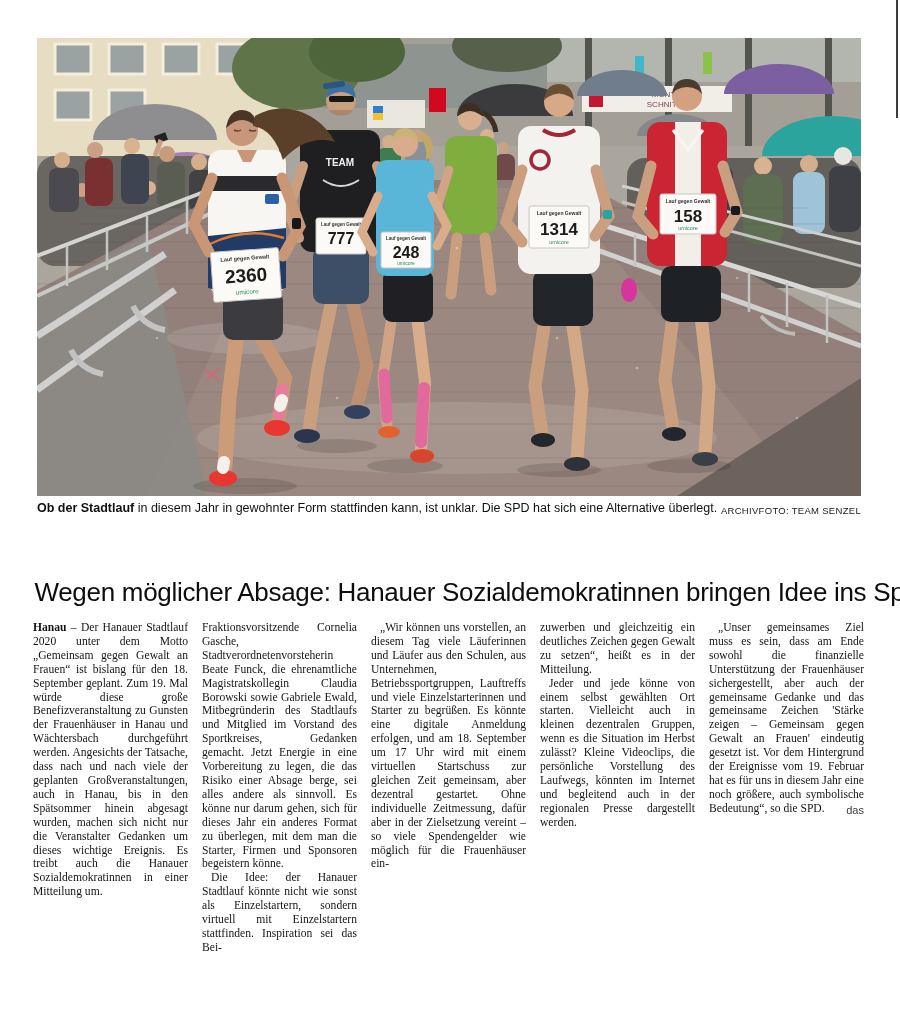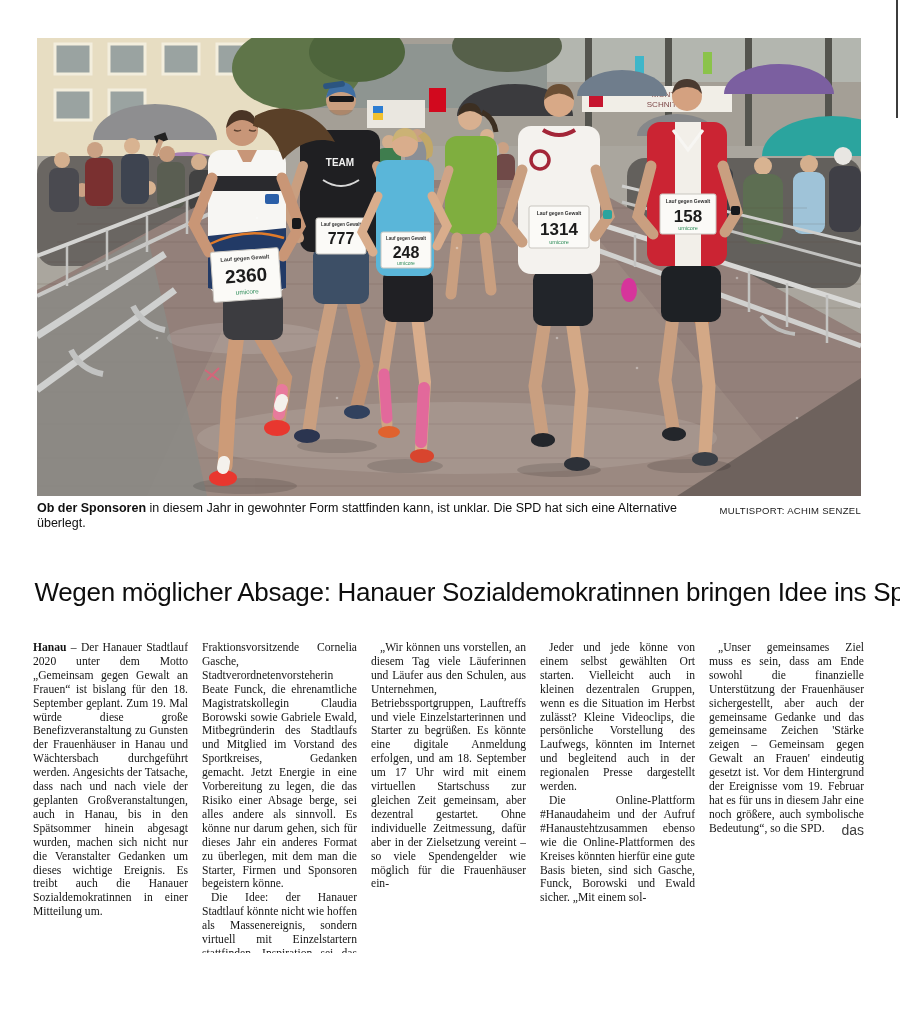--- a/index.html
+++ b/index.html
@@ -10,25 +10,25 @@
   .photo-wrap svg{display:block;}
   .caption{position:absolute;left:37px;top:501px;width:824px;font-size:12.5px;line-height:15px;color:#101010;}
   .cap-lead{font-weight:bold;}
   .credit{float:right;font-size:9.5px;letter-spacing:.3px;color:#1a1a1a;padding-top:2px;}
   h1.headline{position:absolute;left:0;top:514px;width:900px;margin:0;text-align:center;
       font-size:47px;line-height:52px;font-weight:700;letter-spacing:-1px;color:#0d0d0d;}
   h2.subheadline{position:absolute;left:0;top:577px;width:900px;margin:0;text-align:center;
       font-size:26px;line-height:30px;font-weight:400;letter-spacing:-0.3px;color:#0d0d0d;padding-left:32px;}
   .article{position:absolute;left:33px;top:621px;width:832px;height:332px;display:flex;gap:14px;
       font-family:"Liberation Serif",serif;font-size:11.6px;line-height:13.9px;color:#141414;}
-  .article .col{width:155px;text-align:justify;overflow:hidden;margin-top:20px;}
+  .article .col{width:155px;text-align:justify;overflow:hidden;}
   .article p{margin:0;}
   .article p.indent{text-indent:9px;}
   .lead-loc{font-weight:bold;font-family:"Liberation Serif",serif;}
-  .author{float:right;font-family:"Liberation Sans",sans-serif;font-size:14px;color:#3d3d3d;padding-top:2px;}
+  .author{float:right;font-family:"Liberation Sans",sans-serif;font-size:11px;color:#3d3d3d;padding-top:2px;}
 </style>
 </head>
 <body>
 
 <div class="page">
 
   <div class="photo-wrap">
     <svg width="824" height="458" viewBox="0 0 824 458" font-family="Liberation Sans, sans-serif">
 
       <rect width="824" height="458" fill="#aaa69e"></rect>
@@ -325,40 +325,40 @@
         <circle cx="700" cy="240" r="1.3"></circle>
           <circle cx="300" cy="360" r="1.3"></circle>
           <circle cx="520" cy="300" r="1.3"></circle>
         <circle cx="760" cy="380" r="1.3"></circle>
           <circle cx="220" cy="180" r="1.3"></circle>
       </g>
     </svg>
   </div>
 
   <div class="caption">
-    <span class="credit">MULTISPORT: ACHIM SENZEL</span>
-    <span class="cap-lead">Ob der Sponsoren</span><span> in diesem Jahr in gewohnter Form stattfinden kann, ist unklar. Die SPD hat sich eine Alternative überlegt.</span>
+    <span class="credit">ARCHIVFOTO: TEAM SENZEL</span>
+    <span class="cap-lead">Ob der Stadtlauf</span><span> in diesem Jahr in gewohnter Form stattfinden kann, ist unklar. Die SPD hat sich eine Alternative überlegt.</span>
   </div>
 
   <h2 class="subheadline">Wegen möglicher Absage: Hanauer Sozialdemokratinnen bringen Idee ins Spiel</h2>
 
   <div class="article">
     <div class="col">
       <p><span class="lead-loc">Hanau</span><span> – Der Hanauer Stadtlauf 2020 unter dem Motto „Gemeinsam gegen Gewalt an Frauen“ ist bislang für den 18. September geplant. Zum 19. Mal würde diese große Benefizveranstaltung zu Gunsten der Frauenhäuser in Hanau und Wächtersbach durchgeführt werden. Angesichts der Tatsache, dass nach und nach viele der geplanten Großveranstaltungen, auch in Hanau, bis in den Spätsommer hinein abgesagt wurden, machen sich nicht nur die Veranstalter Gedanken um dieses wichtige Ereignis. Es treibt auch die Hanauer Sozialdemokratinnen in einer Mitteilung um.</span></p>
     </div>
     <div class="col">
       <p>Fraktionsvorsitzende Cornelia Gasche, Stadtverordnetenvorsteherin Beate Funck, die ehrenamtliche Magistratskollegin Claudia Borowski sowie Gabriele Ewald, Mitbegründerin des Stadtlaufs und Mitglied im Vorstand des Sportkreises, Gedanken gemacht. Jetzt Energie in eine Vorbereitung zu legen, die das Risiko einer Absage berge, sei alles andere als sinnvoll. Es könne nur darum gehen, sich für dieses Jahr ein anderes Format zu überlegen, mit dem man die Starter, Firmen und Sponsoren begeistern könne.</p>
-      <p class="indent">Die Idee: der Hanauer Stadtlauf könnte nicht wie hoffen als Massenereignis, sondern virtuell mit Einzelstartern stattfinden. Inspiration sei das Bei-</p>
+      <p class="indent">Die Idee: der Hanauer Stadtlauf könnte nicht wie sonst als Einzelstartern, sondern virtuell mit Einzelstartern stattfinden. Inspiration sei das Bei-</p>
     </div>
     <div class="col">
       <p class="indent">„Wir können uns vorstellen, an diesem Tag viele Läuferinnen und Läufer aus den Schulen, aus Unternehmen, Betriebssportgruppen, Lauftreffs und viele Einzelstarterinnen und Starter zu begrüßen. Es könnte eine digitale Anmeldung erfolgen, und am 18. September um 17 Uhr wird mit einem virtuellen Startschuss zur gleichen Zeit gemeinsam, aber dezentral gestartet. Ohne individuelle Zeitmessung, dafür aber in der Zielsetzung vereint – so viele Spendengelder wie möglich für die Frauenhäuser ein-</p>
     </div>
     <div class="col">
+      <p>zuwerben und gleichzeitig ein deutliches Zeichen gegen Gewalt zu setzen“, heißt es in der Mitteilung.</p>
       <p class="indent">Jeder und jede könne von einem selbst gewählten Ort starten. Vielleicht auch in kleinen dezentralen Gruppen, wenn es die Situation im Herbst zulässt? Kleine Videoclips, die persönliche Vorstellung des Laufwegs, könnten im Internet und begleitend auch in der regionalen Presse dargestellt werden.</p>
-      <p class="indent">Die Online-Plattform #Hanaudaheim und der Aufruf #Hanaustehtzusammen ebenso wie die Online-Plattformen des Kreises könnten hierfür eine gute Basis bieten, sind sich Gasche, Funck, Borowski und Ewald sicher. „Mit einem sol-</p>
     </div>
     <div class="col">
       <p class="indent"><span>„Unser gemeinsames Ziel muss es sein, dass am Ende sowohl die finanzielle Unterstützung der Frauenhäuser sichergestellt, aber auch der gemeinsame Gedanke und das gemeinsame Zeichen 'Stärke zeigen – Gemeinsam gegen Gewalt an Frauen' eindeutig gesetzt ist. Vor dem Hintergrund der Ereignisse vom 19. Februar hat es für uns in diesem Jahr eine noch größere, auch symbolische Bedeutung“, so die SPD.</span> <span class="author">das</span></p>
     </div>
   </div>
 
   <div class="edge-rule"></div>
 </div>
 
 </body></html>

